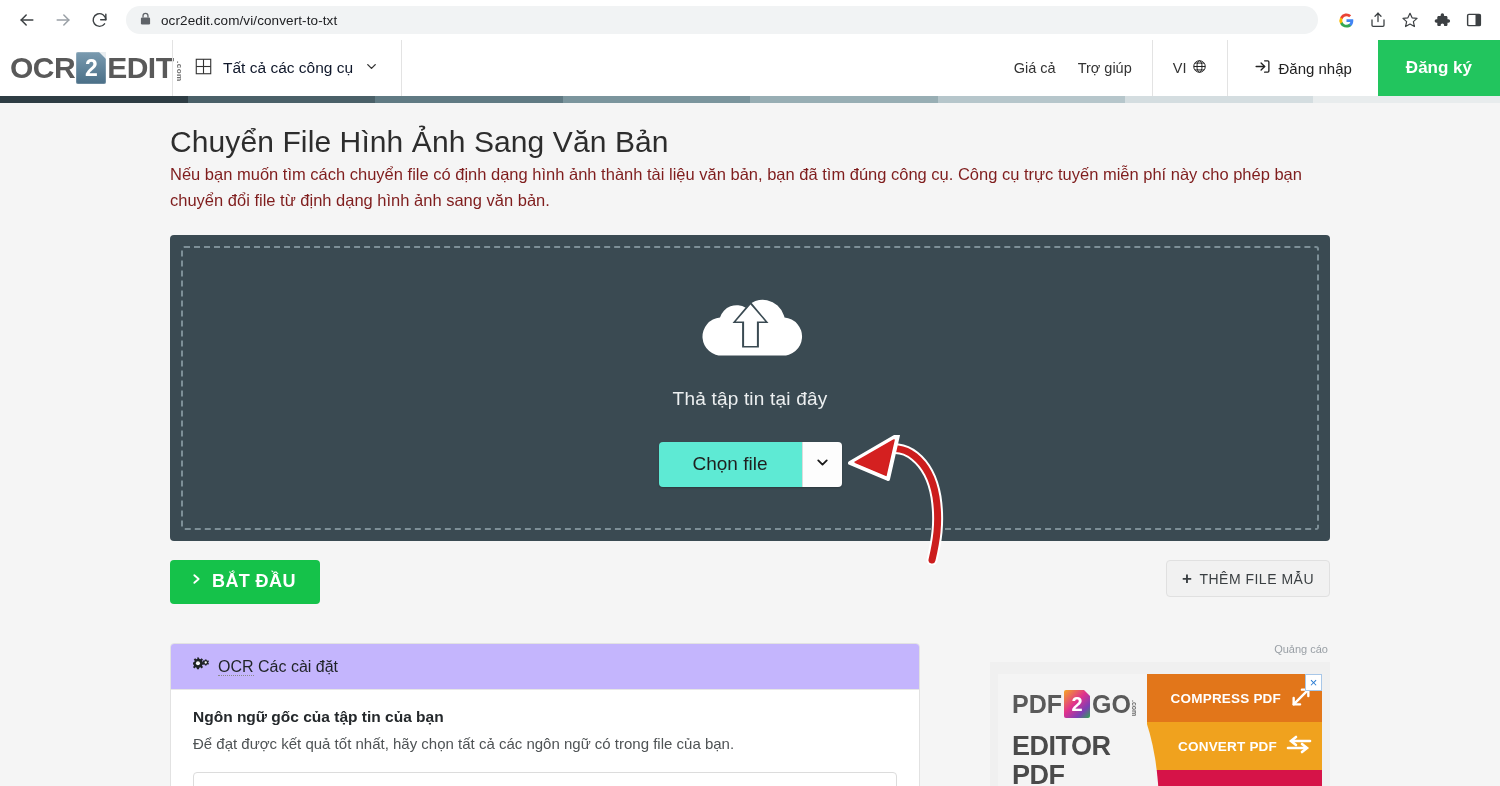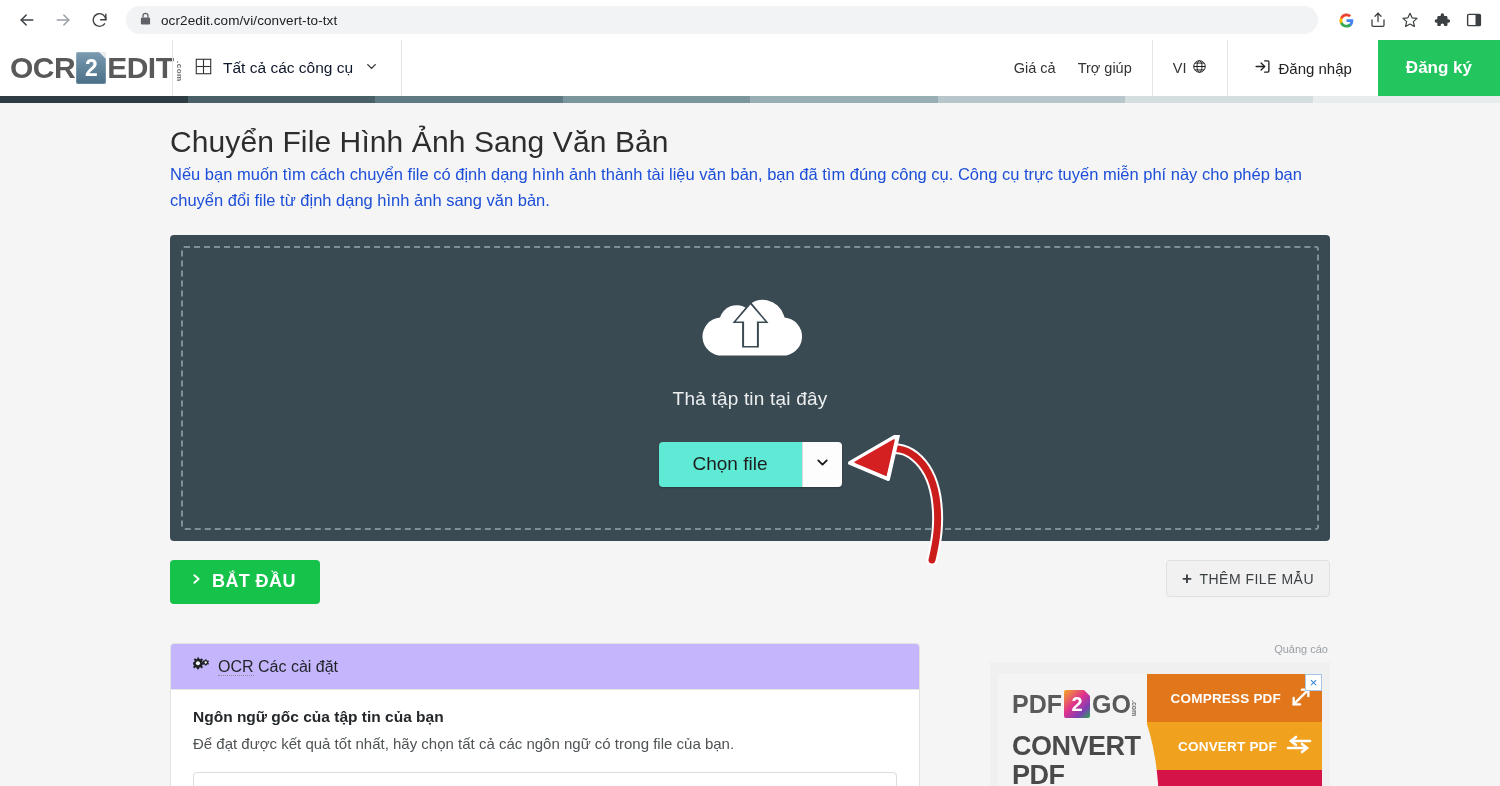--- a/index.html
+++ b/index.html
@@ -172,21 +172,21 @@
   h1.title {
     font-size: 30px;
     font-weight: normal;
     color: #2d2d2d;
     margin: 0 0 3px 0;
     letter-spacing: 0.1px;
   }
   p.lede {
     font-size: 16.5px;
     line-height: 1.56;
-    color: #1d4ed8;
+    color: #7f1d1d;
     margin: 0 0 22px 0;
     max-width: 1155px;
   }
 
   
   .dropzone {
     background: #3a4a52;
     border-radius: 4px;
     height: 306px;
     padding: 11px;
@@ -640,21 +640,21 @@
         <div class="ad-frame">
           <div class="ad-creative">
             <div class="ad-left">
               <div class="pdf2go-logo">
                 <span>PDF</span>
                 <span class="g2">2</span>
                 <span>GO</span>
                 <span class="dotcom2">.com</span>
               </div>
               <div class="ad-headline">
-                <div>CONVERT</div>
+                <div>EDITOR</div>
                 <div>PDF EDITOR</div>
               </div>
             </div>
             <div class="ad-right" id="ad-bands">
                 <div class="ad-band" style="background: rgb(226, 118, 26);">
                   <span>COMPRESS PDF</span>
                   <span><svg width="22" height="22" viewBox="0 0 24 24" fill="none" stroke="#fff" stroke-width="2.6" stroke-linecap="round" stroke-linejoin="round">
                       <line x1="4" y1="20" x2="20" y2="4"></line>
                       <polyline points="20 11 20 4 13 4"></polyline>
                       <polyline points="4 13 4 20 11 20"></polyline>

